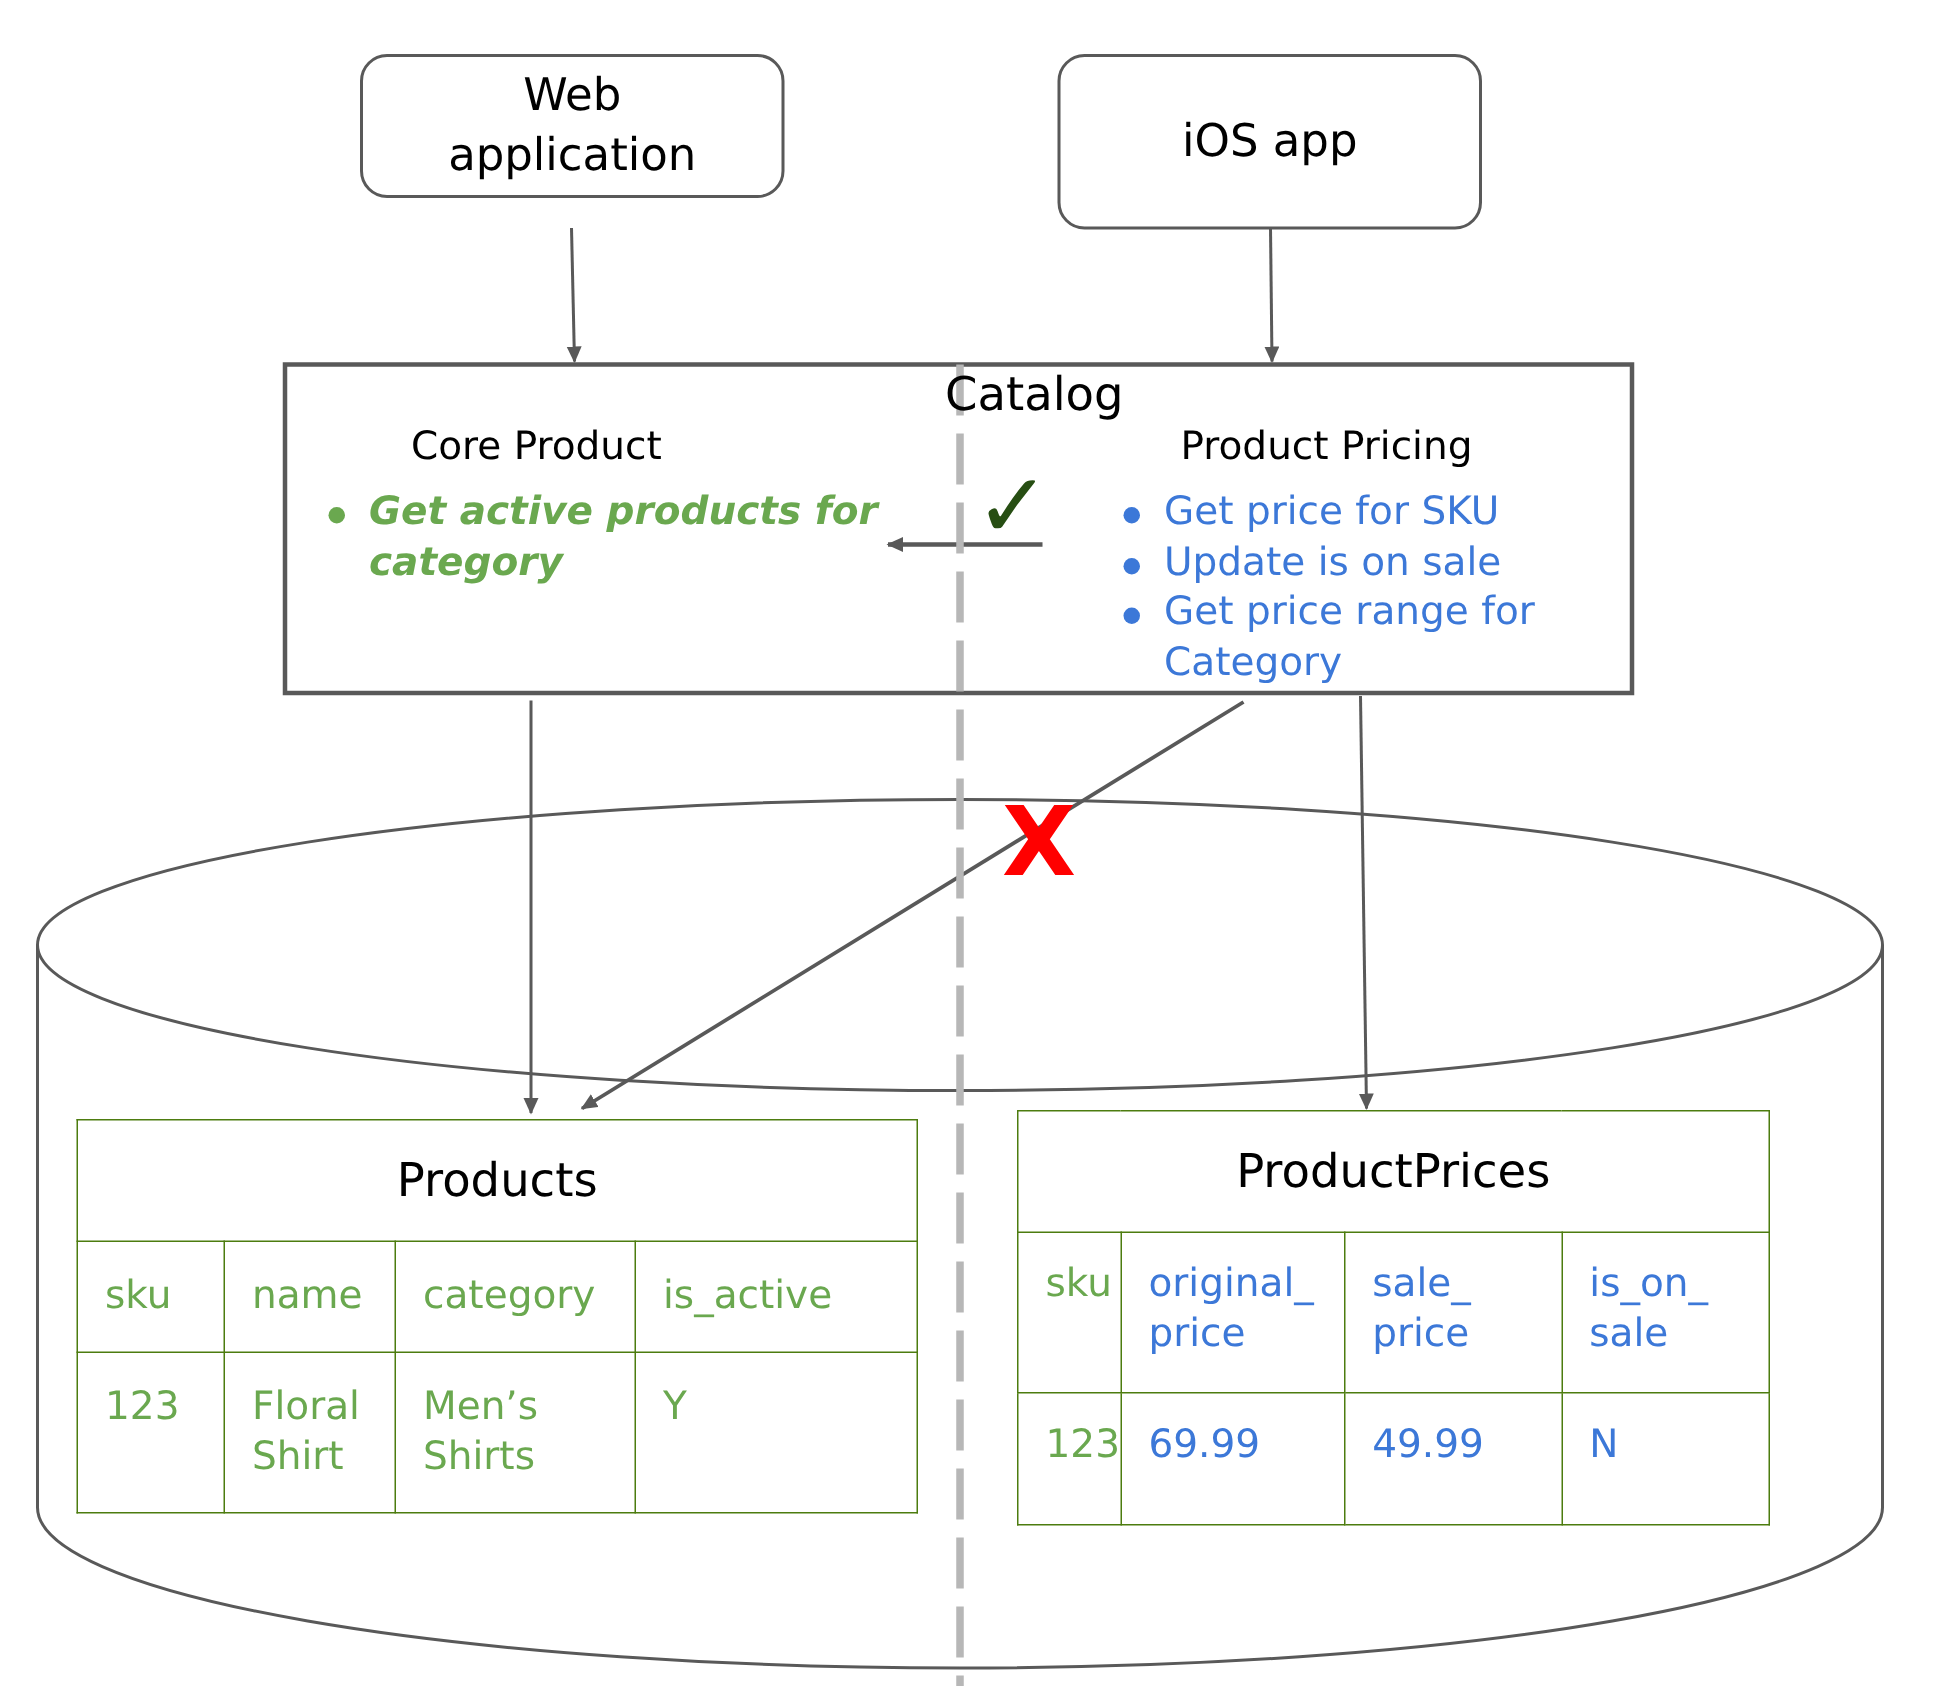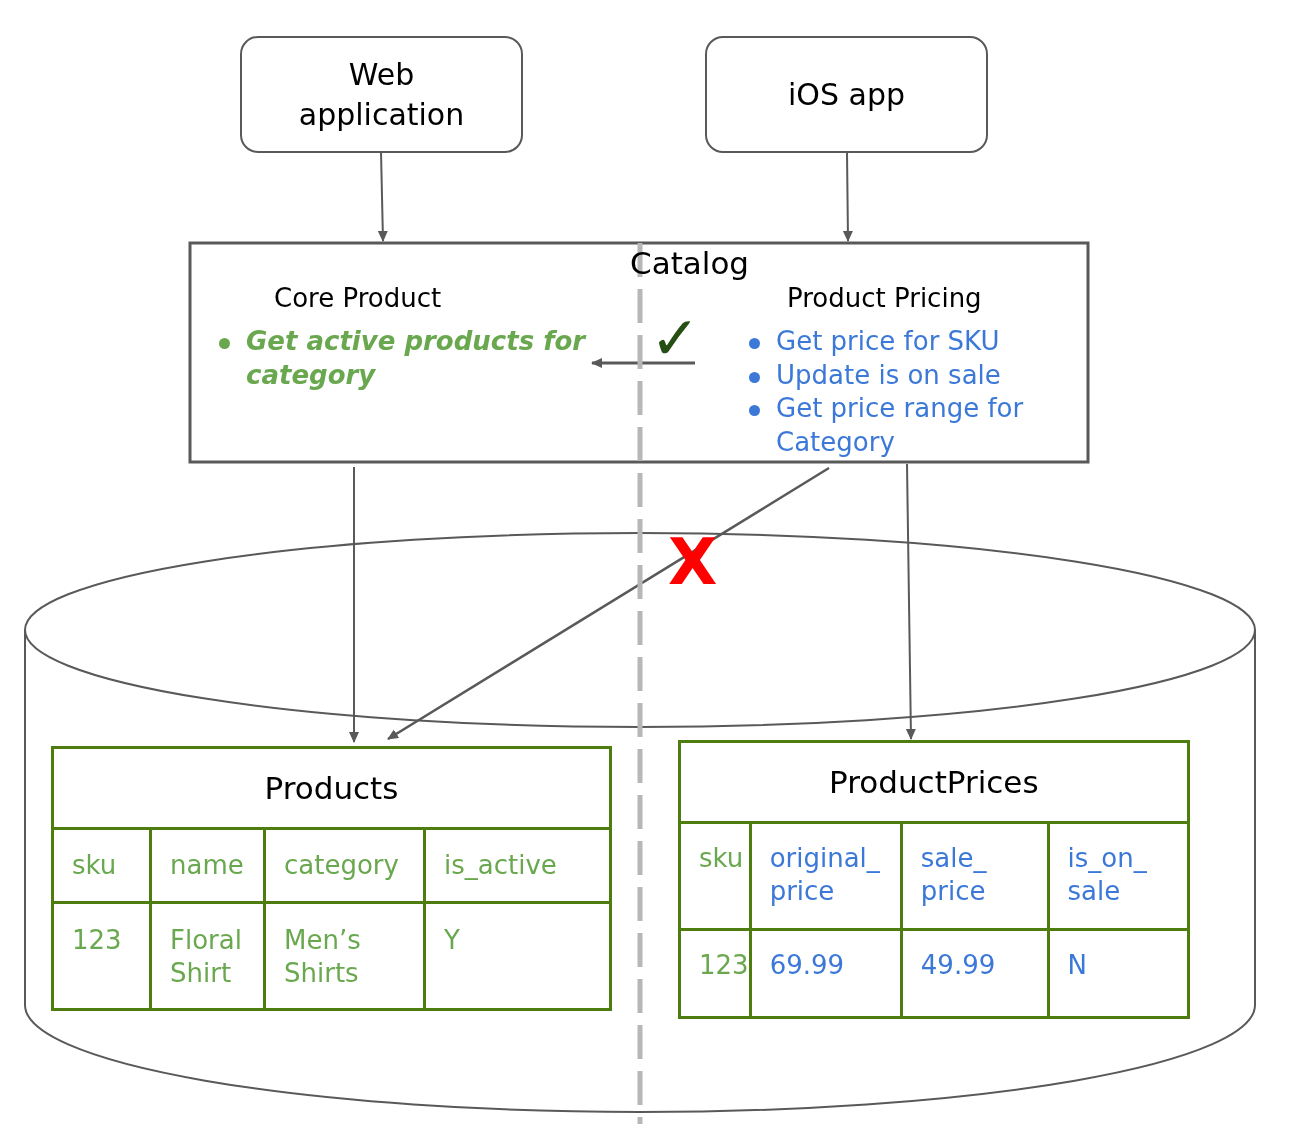--- a/index.html
+++ b/index.html
@@ -11,21 +11,21 @@
                   font-size: 30px; color: #000; line-height: 40px; box-sizing: border-box; }
     .catalog-title { position: absolute; font-size: 31px; color: #000; }
     .section-title { position: absolute; font-size: 26px; color: #000; white-space: nowrap; }
     ul.ops { position: absolute; margin: 0; padding: 0; list-style: none; font-size: 26px; line-height: 33.5px; }
     ul.ops li { position: relative; padding-left: 30px; }
     ul.ops li::before { content: ""; position: absolute; left: 3px; top: 13px; width: 11px; height: 11px; border-radius: 50%; background: currentColor; }
     .green { color: #6aa84f; }
     .blue { color: #3c78d8; margin-top: 35px; }
     .bold { font-weight: bold; font-style: italic; }
     table.db { position: absolute; border-collapse: collapse; background: #fff; }
-    table.db td, table.db th { border: 3px solid #4d7c0f; vertical-align: top; text-align: left;
+    table.db td, table.db th { border: 1px solid #4d7c0f; vertical-align: top; text-align: left;
                                font-size: 26px; line-height: 33px; font-weight: normal; padding: 0 0 0 18px; box-sizing: border-box; }
     table.db th.title { text-align: center; color: #000; font-size: 31px; vertical-align: middle; padding: 0; }
     .mark-x { position: absolute; color: #ff0000; font-weight: bold; font-size: 64px; line-height: 64px; }
     .mark-check { position: absolute; color: #274e13; font-size: 60px; line-height: 60px; }
   </style>
 </head>
 <body>
 
 <svg class="canvas" width="1300" height="1124" viewBox="0 0 1300 1124">
   <defs>
@@ -48,21 +48,21 @@
 
   <line x1="354" y1="467" x2="354" y2="742" stroke="#595959" stroke-width="2" marker-end="url(#arr)"></line>
 
   <line x1="829" y1="468" x2="388" y2="739" stroke="#595959" stroke-width="2.5" marker-end="url(#arr)"></line>
 
   <line x1="907" y1="464" x2="911" y2="739" stroke="#595959" stroke-width="2" marker-end="url(#arr)"></line>
 
   <line x1="640" y1="243" x2="640" y2="1124" stroke="#b7b7b7" stroke-width="5" stroke-dasharray="34,12"></line>
 </svg>
 
-<div class="client-box" style="left:240px; top:36px; width:283px; height:117px;">
+<div class="client-box" style="left:240px; top:36px; width:283px; height:96px;">
   <div>
     <div>Web</div>
     <div>application</div>
   </div>
 </div>
 <div class="client-box" style="left:705px; top:36px; width:283px; height:117px;">
   <span>iOS app</span>
 </div>
 
 <div class="catalog-title" style="left:582px; top:245px;margin-left:48px;">Catalog</div>

